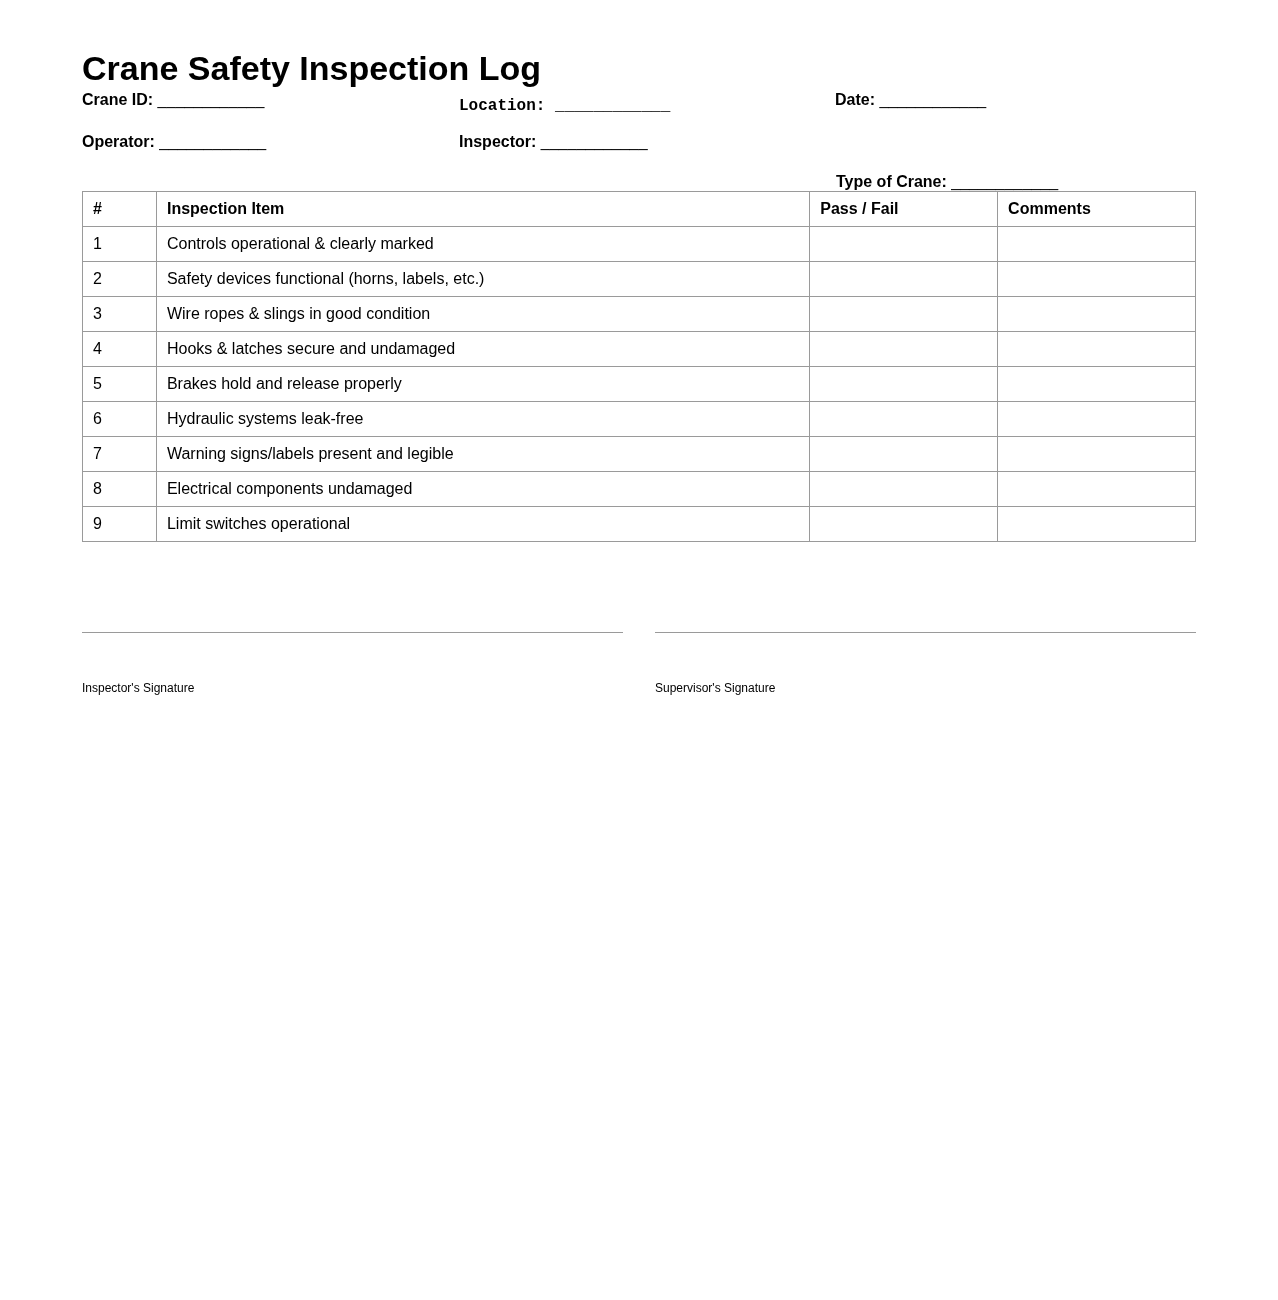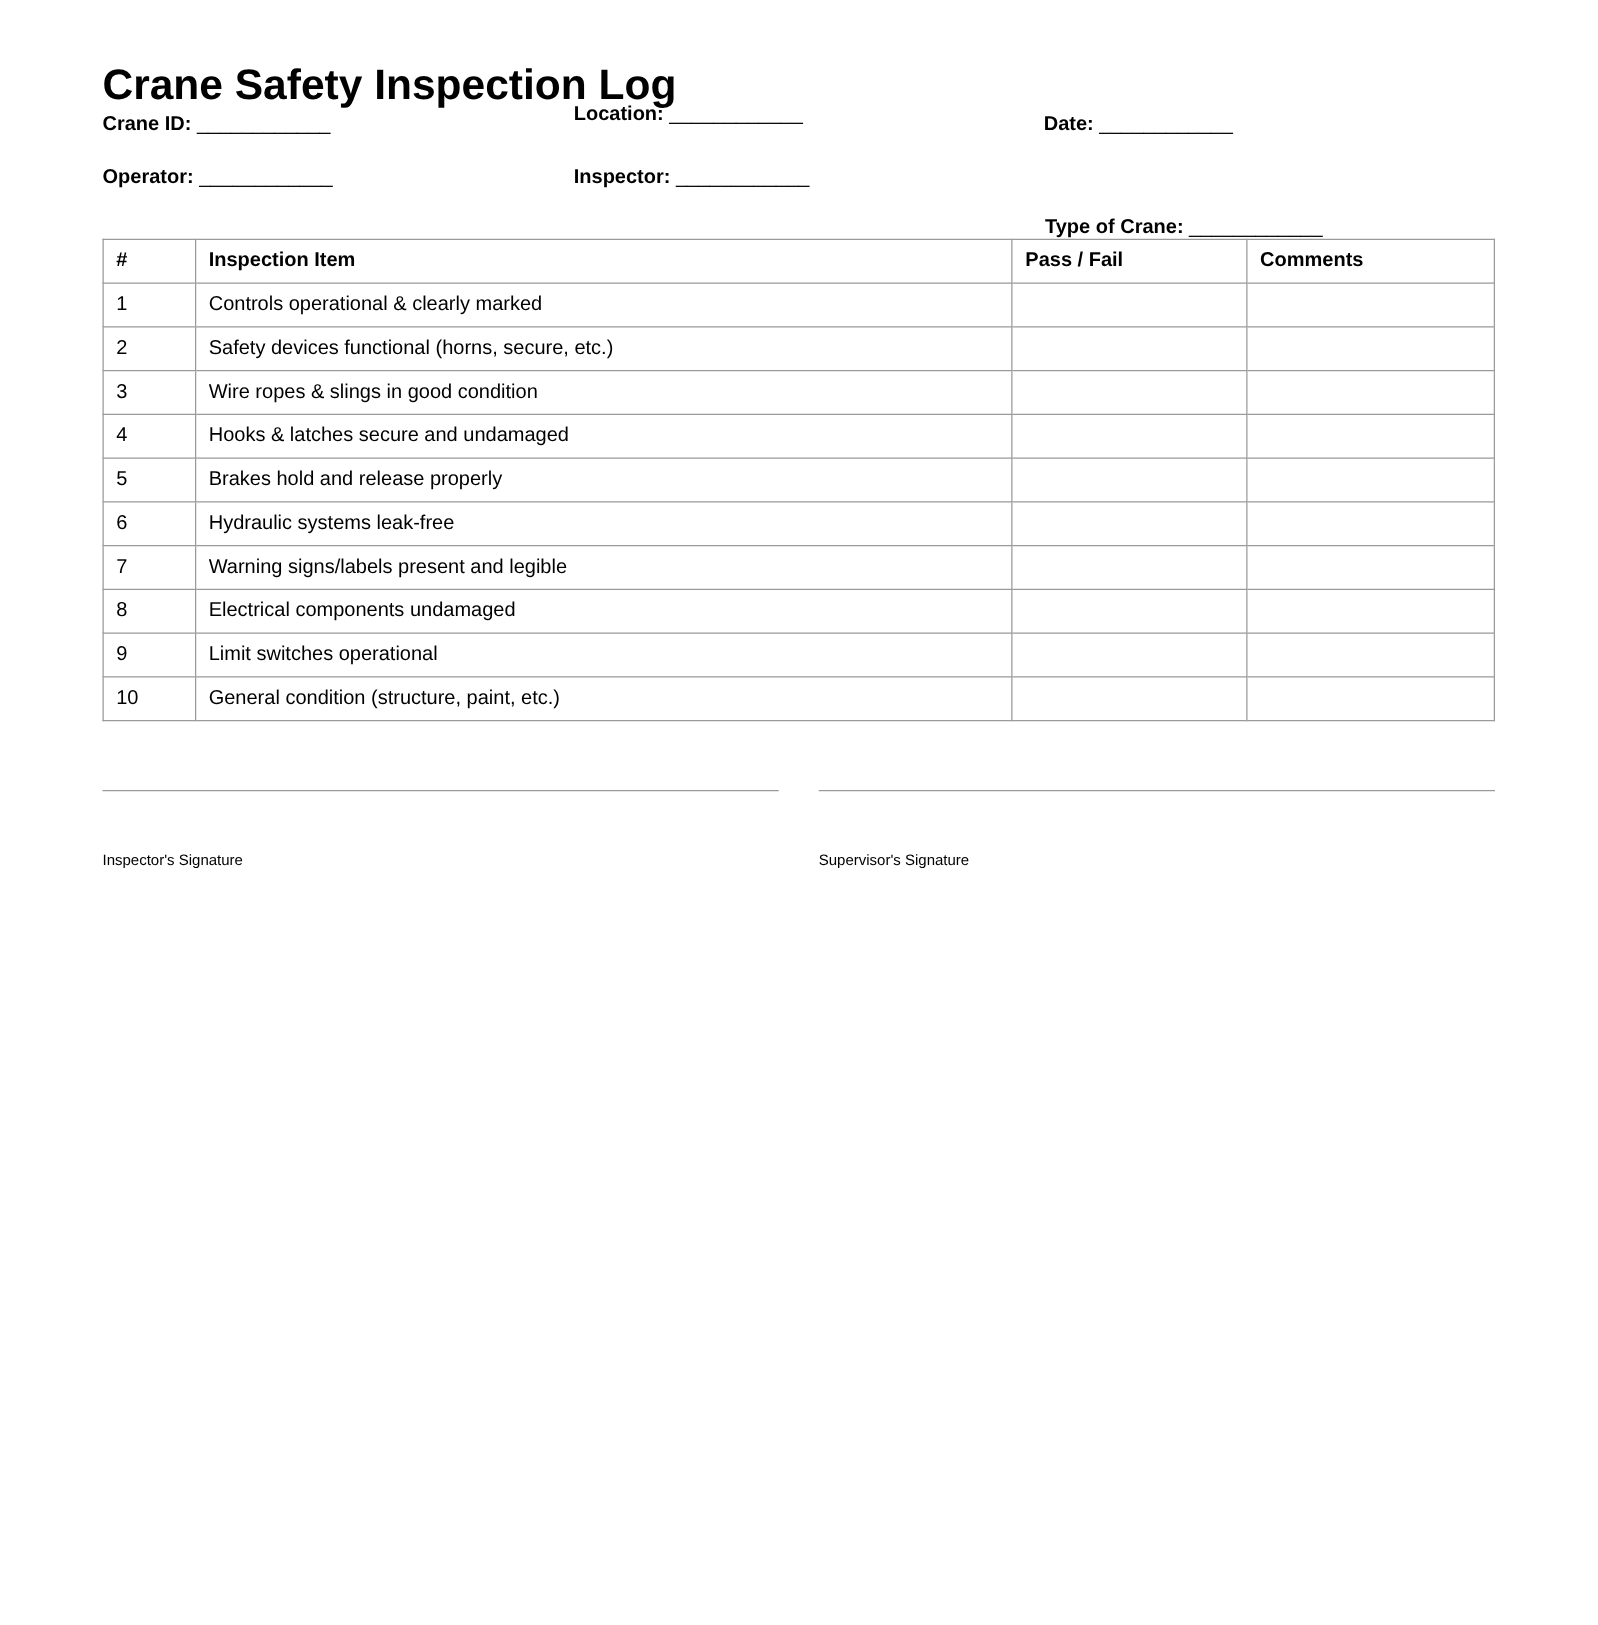--- a/index.html
+++ b/index.html
@@ -76,21 +76,21 @@
 </head>
 <body>
 
 <div class="page">
   <h1>Crane Safety Inspection Log</h1>
 
   <div class="field" style="top:90px; left:0;">
     <span>Crane ID:</span>
     <span class="blank">____________</span>
   </div>
-  <div class="field" style="top:82px; left:377px;">
+  <div class="field" style="top:96px; left:377px;font-family:Liberation Mono, monospace;">
     <span>Location:</span>
     <span class="blank">____________</span>
   </div>
   <div class="field" style="top:90px; left:753px;">
     <span>Date:</span>
     <span class="blank">____________</span>
   </div>
   <div class="field" style="top:132px; left:0;">
     <span>Operator:</span>
     <span class="blank">____________</span>
@@ -115,21 +115,21 @@
     </thead>
     <tbody>
       <tr>
         <td>1</td>
         <td>Controls operational &amp; clearly marked</td>
         <td></td>
         <td></td>
       </tr>
       <tr>
         <td>2</td>
-        <td>Safety devices functional (horns, secure, etc.)</td>
+        <td>Safety devices functional (horns, labels, etc.)</td>
         <td></td>
         <td></td>
       </tr>
       <tr>
         <td>3</td>
         <td>Wire ropes &amp; slings in good condition</td>
         <td></td>
         <td></td>
       </tr>
       <tr>
@@ -161,26 +161,20 @@
         <td>Electrical components undamaged</td>
         <td></td>
         <td></td>
       </tr>
       <tr>
         <td>9</td>
         <td>Limit switches operational</td>
         <td></td>
         <td></td>
       </tr>
-      <tr>
-        <td>10</td>
-        <td>General condition (structure, paint, etc.)</td>
-        <td></td>
-        <td></td>
-      </tr>
     </tbody>
   </table>
 
   <div class="sig-line" style="left:0;"></div>
   <div class="sig-line" style="left:573px;"></div>
   <div class="sig-label" style="left:0;">Inspector's Signature</div>
   <div class="sig-label" style="left:573px;">Supervisor's Signature</div>
 </div>
 
 </body></html>

